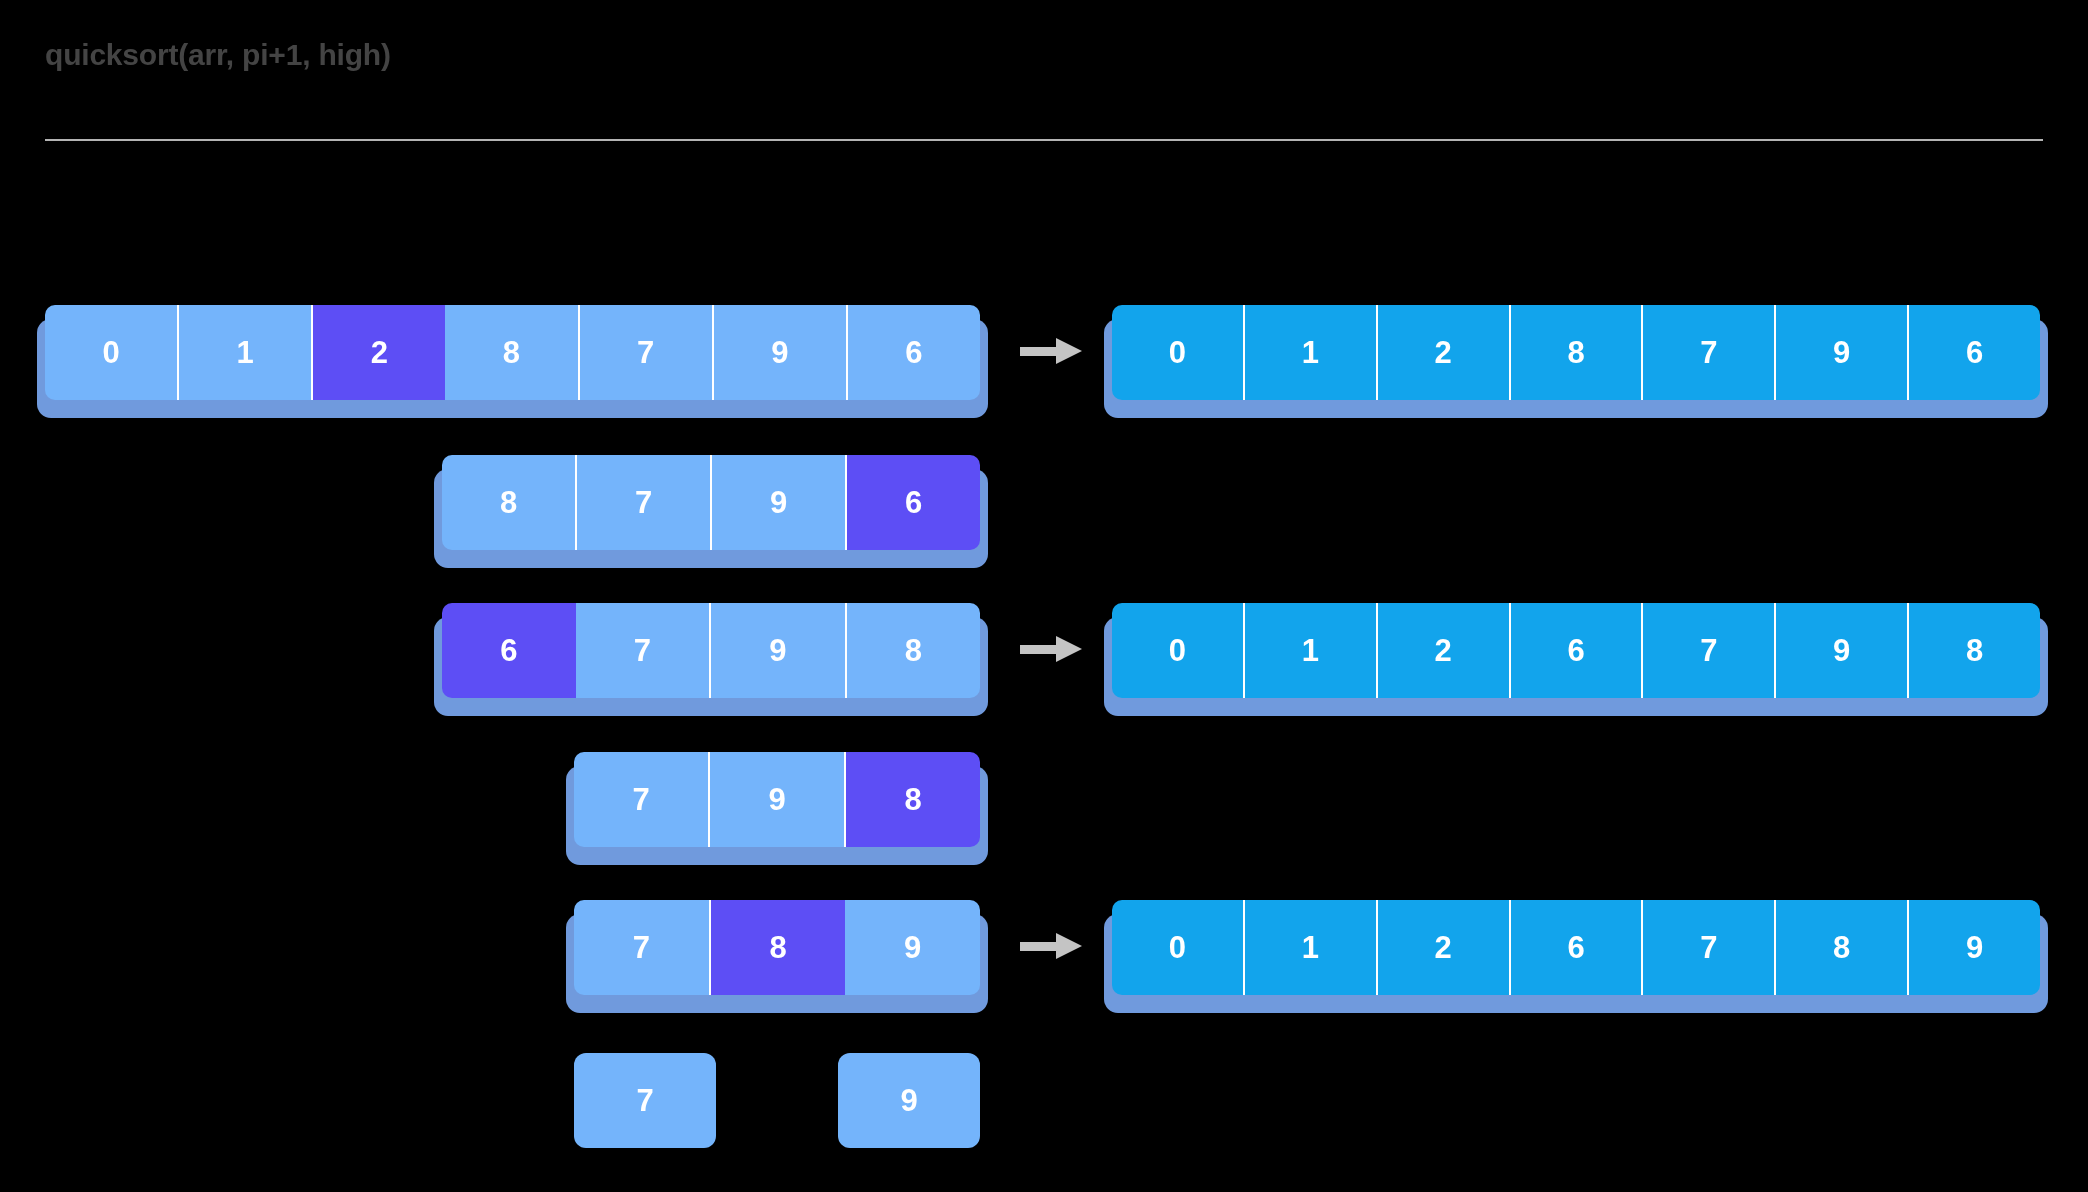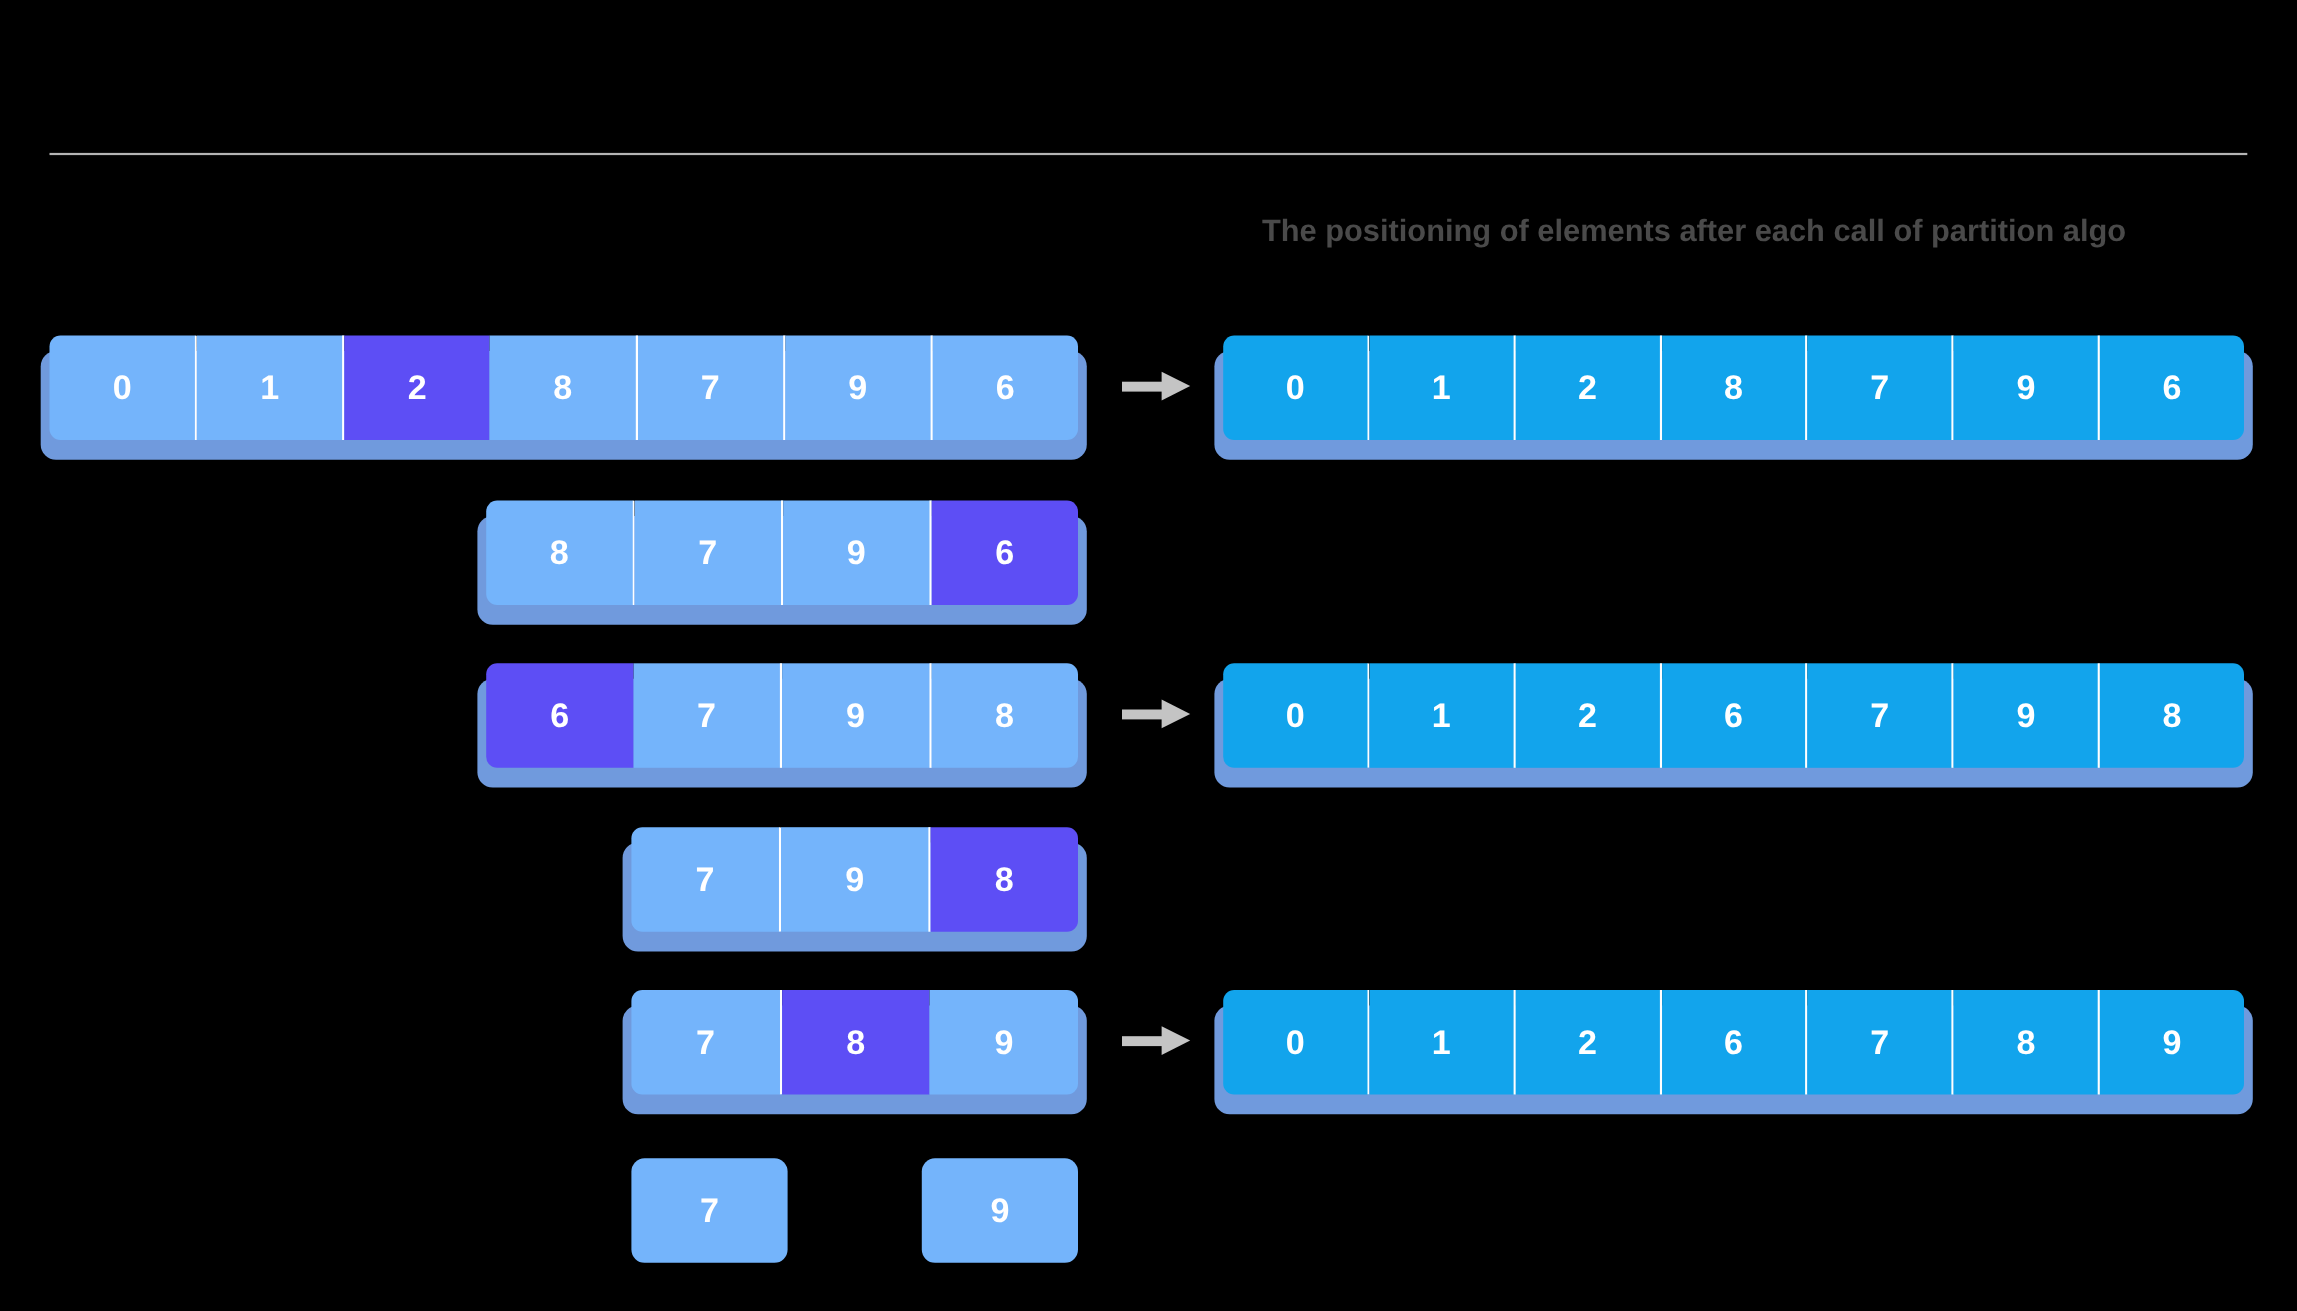--- a/index.html
+++ b/index.html
@@ -149,23 +149,23 @@
     border-top: 13px solid transparent;
     border-bottom: 13px solid transparent;
     border-left: 26px solid #c4c4c4;
   }
 </style>
 </head>
 <body>
 
 <div id="canvas">
 
+  <div id="title">quicksort(arr, pi+1, high)</div>
   <div id="divider"></div>
 
-  <div id="right-heading">The positioning of elements after each call of partition algo</div>
 
   <div class="array left-array" style="left:45px; top:305px; width:935px; height:95px;">
       <div class="cell" style="flex: 1 1 0px;">
         <span>0</span>
       </div>
       <div class="cell" style="flex: 1 1 0px;">
         <span>1</span>
       </div>
       <div class="cell pivot" style="flex: 1 1 0px;">
         <span>2</span>

